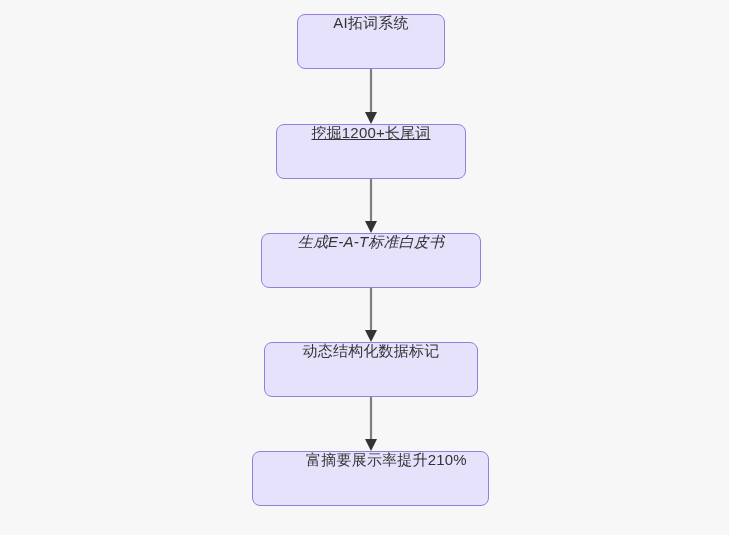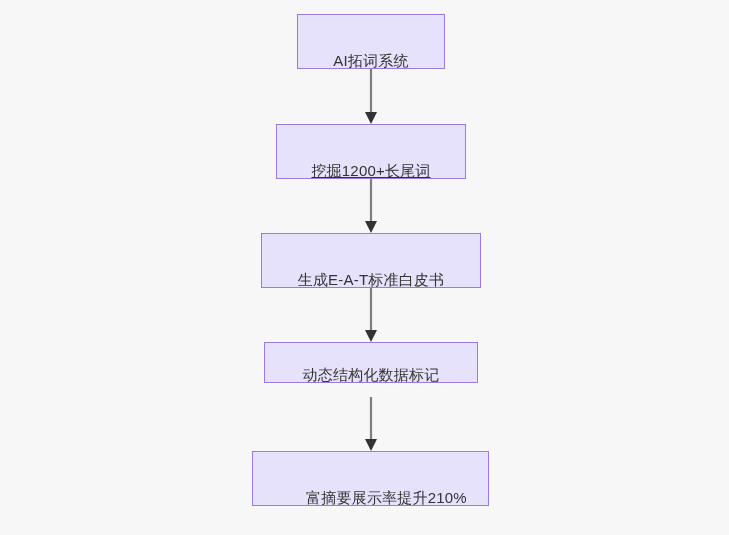--- a/index.html
+++ b/index.html
@@ -16,23 +16,23 @@
   #flowchart {
     position: relative;
     width: 729px;
     height: 535px;
   }
   .node {
     position: absolute;
     box-sizing: border-box;
     background: #e7e2fb;
     border: 1.6px solid #9a7ddb;
-    border-radius: 0;
+    border-radius: 8px;
     display: flex;
-    align-items: flex-end;
+    align-items: flex-start;
     justify-content: center;
     color: #333333;
     font-size: 15px;
     letter-spacing: 0.2px;
     white-space: nowrap;
     line-height: 1;
   }
   .edge {
     position: absolute;
     width: 24px;
@@ -72,23 +72,23 @@
       <polygon points="12,54 6,42 18,42" fill="#333333"></polygon>
     </svg>
   </div>
 
   <div class="node" id="node-0" style="left: 297px; top: 14px; width: 148px; height: 55px; background: rgb(231, 226, 251); border-color: rgb(154, 125, 219); color: rgb(51, 51, 51);">
     <span>AI拓词系统</span>
   </div>
   <div class="node" id="node-1" style="left: 276px; top: 124px; width: 190px; height: 55px; background: rgb(231, 226, 251); border-color: rgb(154, 125, 219); color: rgb(51, 51, 51); text-decoration: underline;">
     <span>挖掘1200+长尾词</span>
   </div>
-  <div class="node" id="node-2" style="left: 261px; top: 233px; width: 220px; height: 55px; background: rgb(231, 226, 251); border-color: rgb(154, 125, 219); color: rgb(51, 51, 51);">
+  <div class="node" id="node-2" style="left: 261px; top: 233px; width: 220px; height: 55px; background: rgb(231, 226, 251); border-color: rgb(154, 125, 219); color: rgb(51, 51, 51); font-style: italic;">
     <span>生成E-A-T标准白皮书</span>
   </div>
-  <div class="node" id="node-3" style="left: 264px; top: 342px; width: 214px; height: 41px; background: rgb(231, 226, 251); border-color: rgb(154, 125, 219); color: rgb(51, 51, 51);">
+  <div class="node" id="node-3" style="left: 264px; top: 342px; width: 214px; height: 55px; background: rgb(231, 226, 251); border-color: rgb(154, 125, 219); color: rgb(51, 51, 51);">
     <span>动态结构化数据标记</span>
   </div>
   <div class="node" id="node-4" style="left: 252px; top: 451px; width: 237px; height: 55px; background: rgb(231, 226, 251); border-color: rgb(154, 125, 219); color: rgb(51, 51, 51); padding-left: 32px;">
     <span>富摘要展示率提升210%</span>
   </div>
 
 </div>
 
 </body></html>

